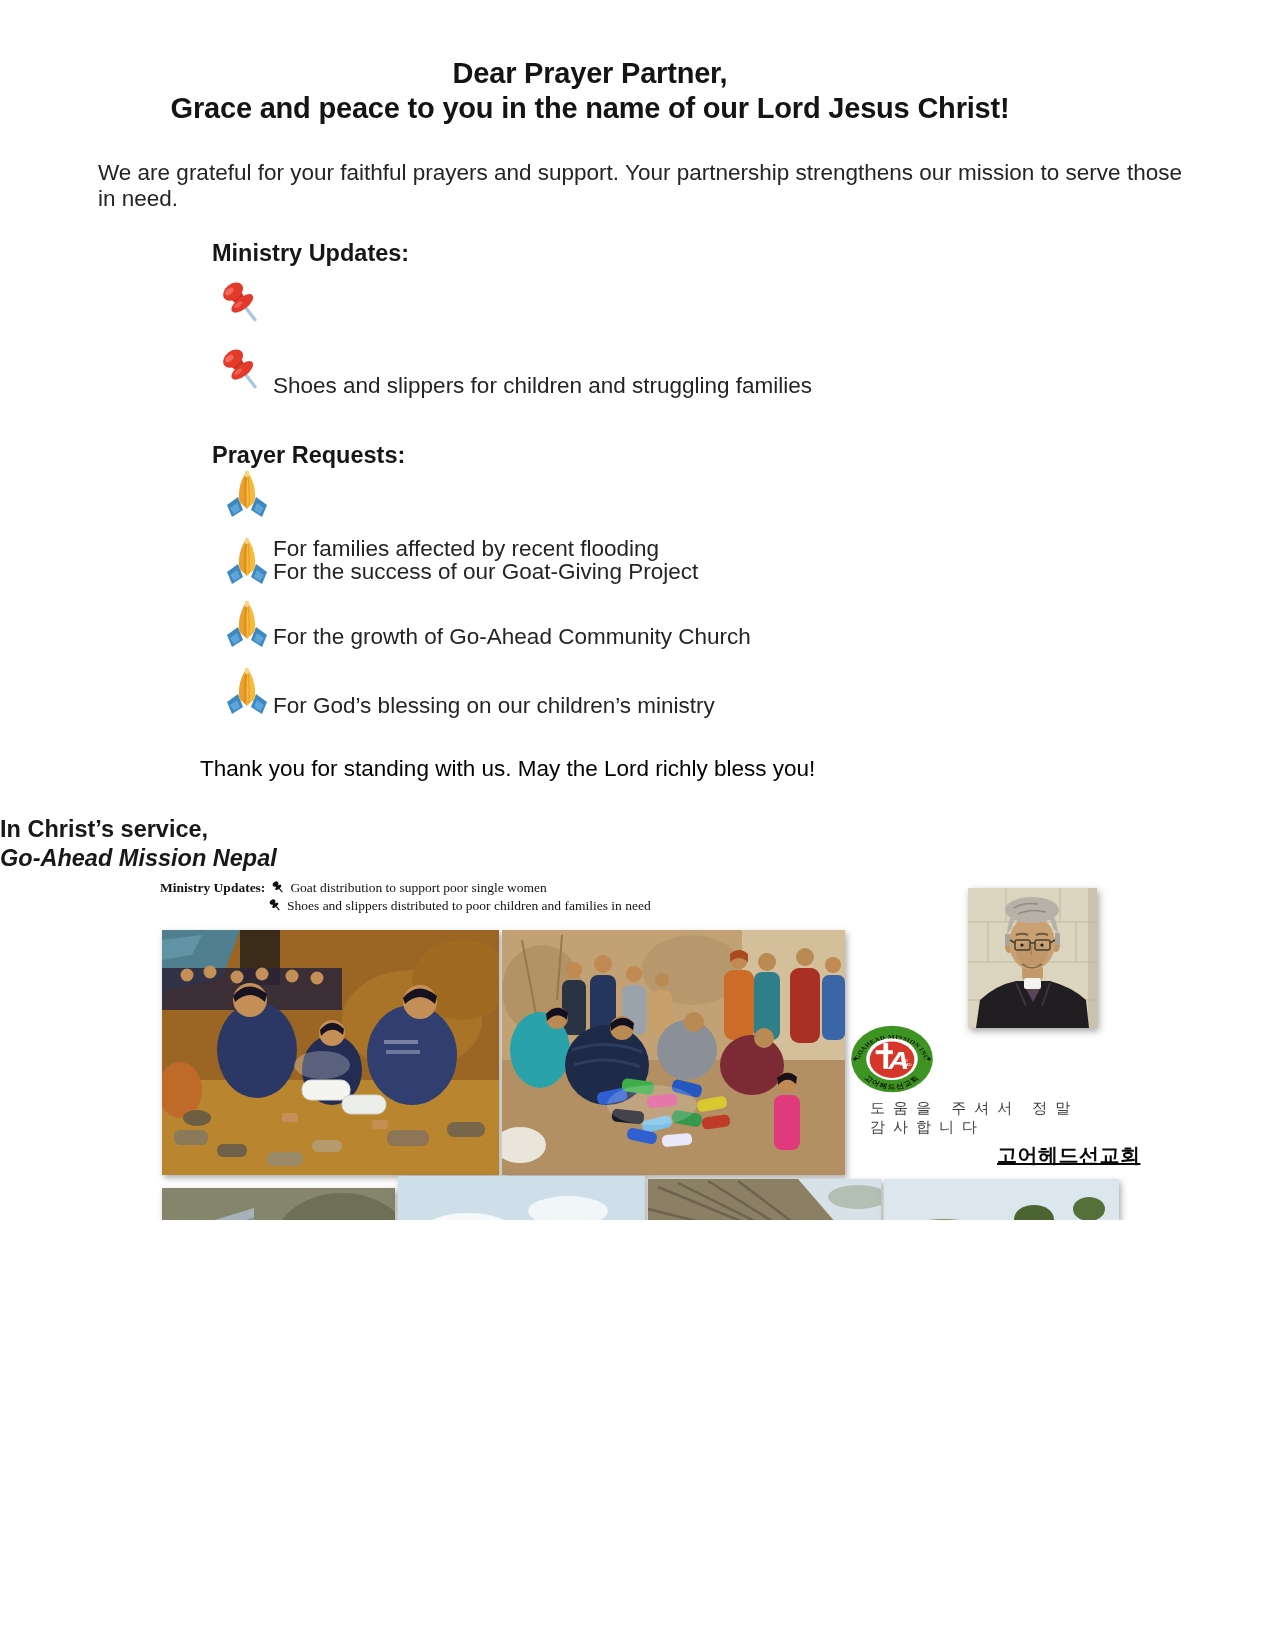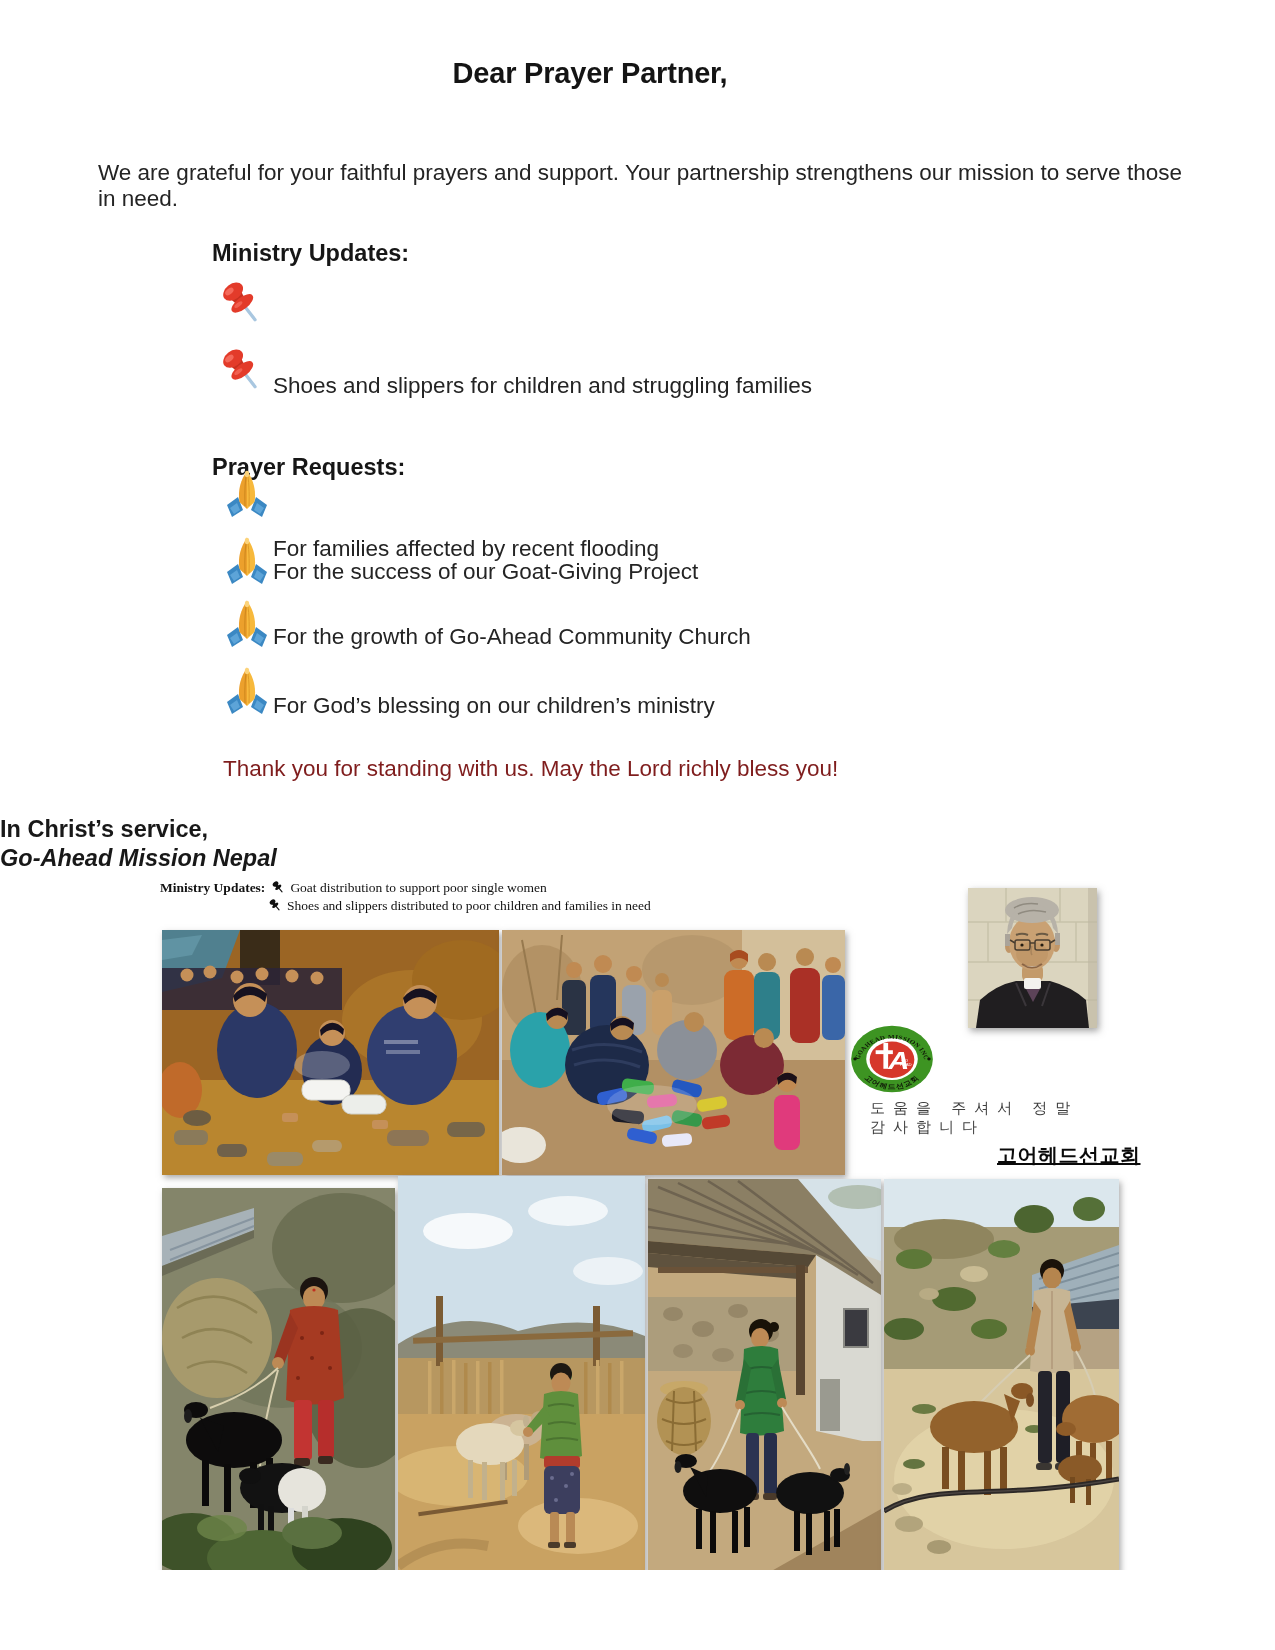--- a/index.html
+++ b/index.html
@@ -1,35 +1,35 @@
 <!DOCTYPE html>
 <html><head>
 <meta charset="utf-8">
 <style>
   html,body{margin:0;padding:0;background:#fff;}
-  .page{position:relative;width:1275px;height:1570px;background:#fff;overflow:hidden;
+  .page{position:relative;width:1275px;height:1220px;background:#fff;overflow:hidden;
         font-family:"Liberation Sans",sans-serif;color:#202020;}
   .abs{position:absolute;}
 
   .title{left:0;top:56px;width:1180px;text-align:center;font-size:29px;font-weight:bold;
          line-height:35px;color:#141414;letter-spacing:-0.2px;}
   .intro{left:98px;top:160px;width:1095px;font-size:22.5px;line-height:25.5px;color:#242424;}
   .sect-h{font-size:23.5px;font-weight:bold;color:#161616;white-space:nowrap;}
   .h-ministry{left:212px;top:240px;}
-  .h-prayer{left:212px;top:454px;}
+  .h-prayer{left:212px;top:442px;}
   .li{font-size:22.5px;color:#242424;white-space:nowrap;}
   .m1{left:273px;top:303px;} .m2{left:273px;top:373px;}
   .p1{left:273px;top:496px;margin-top:40px;} .p2{left:273px;top:559px;}
   .p3{left:273px;top:624px;} .p4{left:273px;top:693px;}
   .icon svg{display:block;width:100%;height:100%;}
   .pin{width:52px;height:50px;left:216px;}
   .pin1{top:278px;} .pin2{top:345px;}
   .hands{width:46px;height:50px;left:224px;}
   .hx1{top:468px;} .hx2{top:535px;} .hx3{top:598px;} .hx4{top:665px;}
-  .thanks{left:223px;top:756px;font-size:22.5px;color:#7f1d1d;white-space:nowrap;}
+  .thanks{left:200px;top:756px;font-size:22.5px;color:#000000;white-space:nowrap;}
   .closing{left:0;top:815px;width:1200px;font-size:23.5px;font-weight:bold;
            line-height:29px;color:#181818;}
   .closing .l2{font-style:italic;}
 
   .caption{font-family:"Liberation Serif",serif;font-size:13.5px;color:#121212;white-space:nowrap;}
   .cap1{left:160px;top:880px;} .cap2{left:268px;top:898px;}
   .caption .cb{font-weight:bold;} .caption .ci{}
   .cap-pin{display:inline-block;width:14px;height:14px;vertical-align:-2px;margin:0 5px 0 6px;}
   .cap-pin svg{display:block;width:100%;height:100%;}
 
@@ -87,20 +87,21 @@
         <path d="M10 12.5 L10 19" stroke="#111" stroke-width="1.6" stroke-linecap="round"></path>
       </g>
     </symbol>
   </defs>
 </svg>
 
 <div class="page">
 
   <div class="abs title">
     <div>Dear Prayer Partner,</div>
+    <div>Grace and peace to you in the name of our Lord Jesus Christ!</div>
   </div>
 
   <div class="abs intro">We are grateful for your faithful prayers and support. Your partnership strengthens our mission to serve those in need.</div>
 
   <div class="abs sect-h h-ministry">Ministry Updates:</div>
 
   <div class="abs icon pin pin1">
     <svg viewBox="0 0 52 52">
         <use href="#sym-pushpin"></use>
       </svg>

